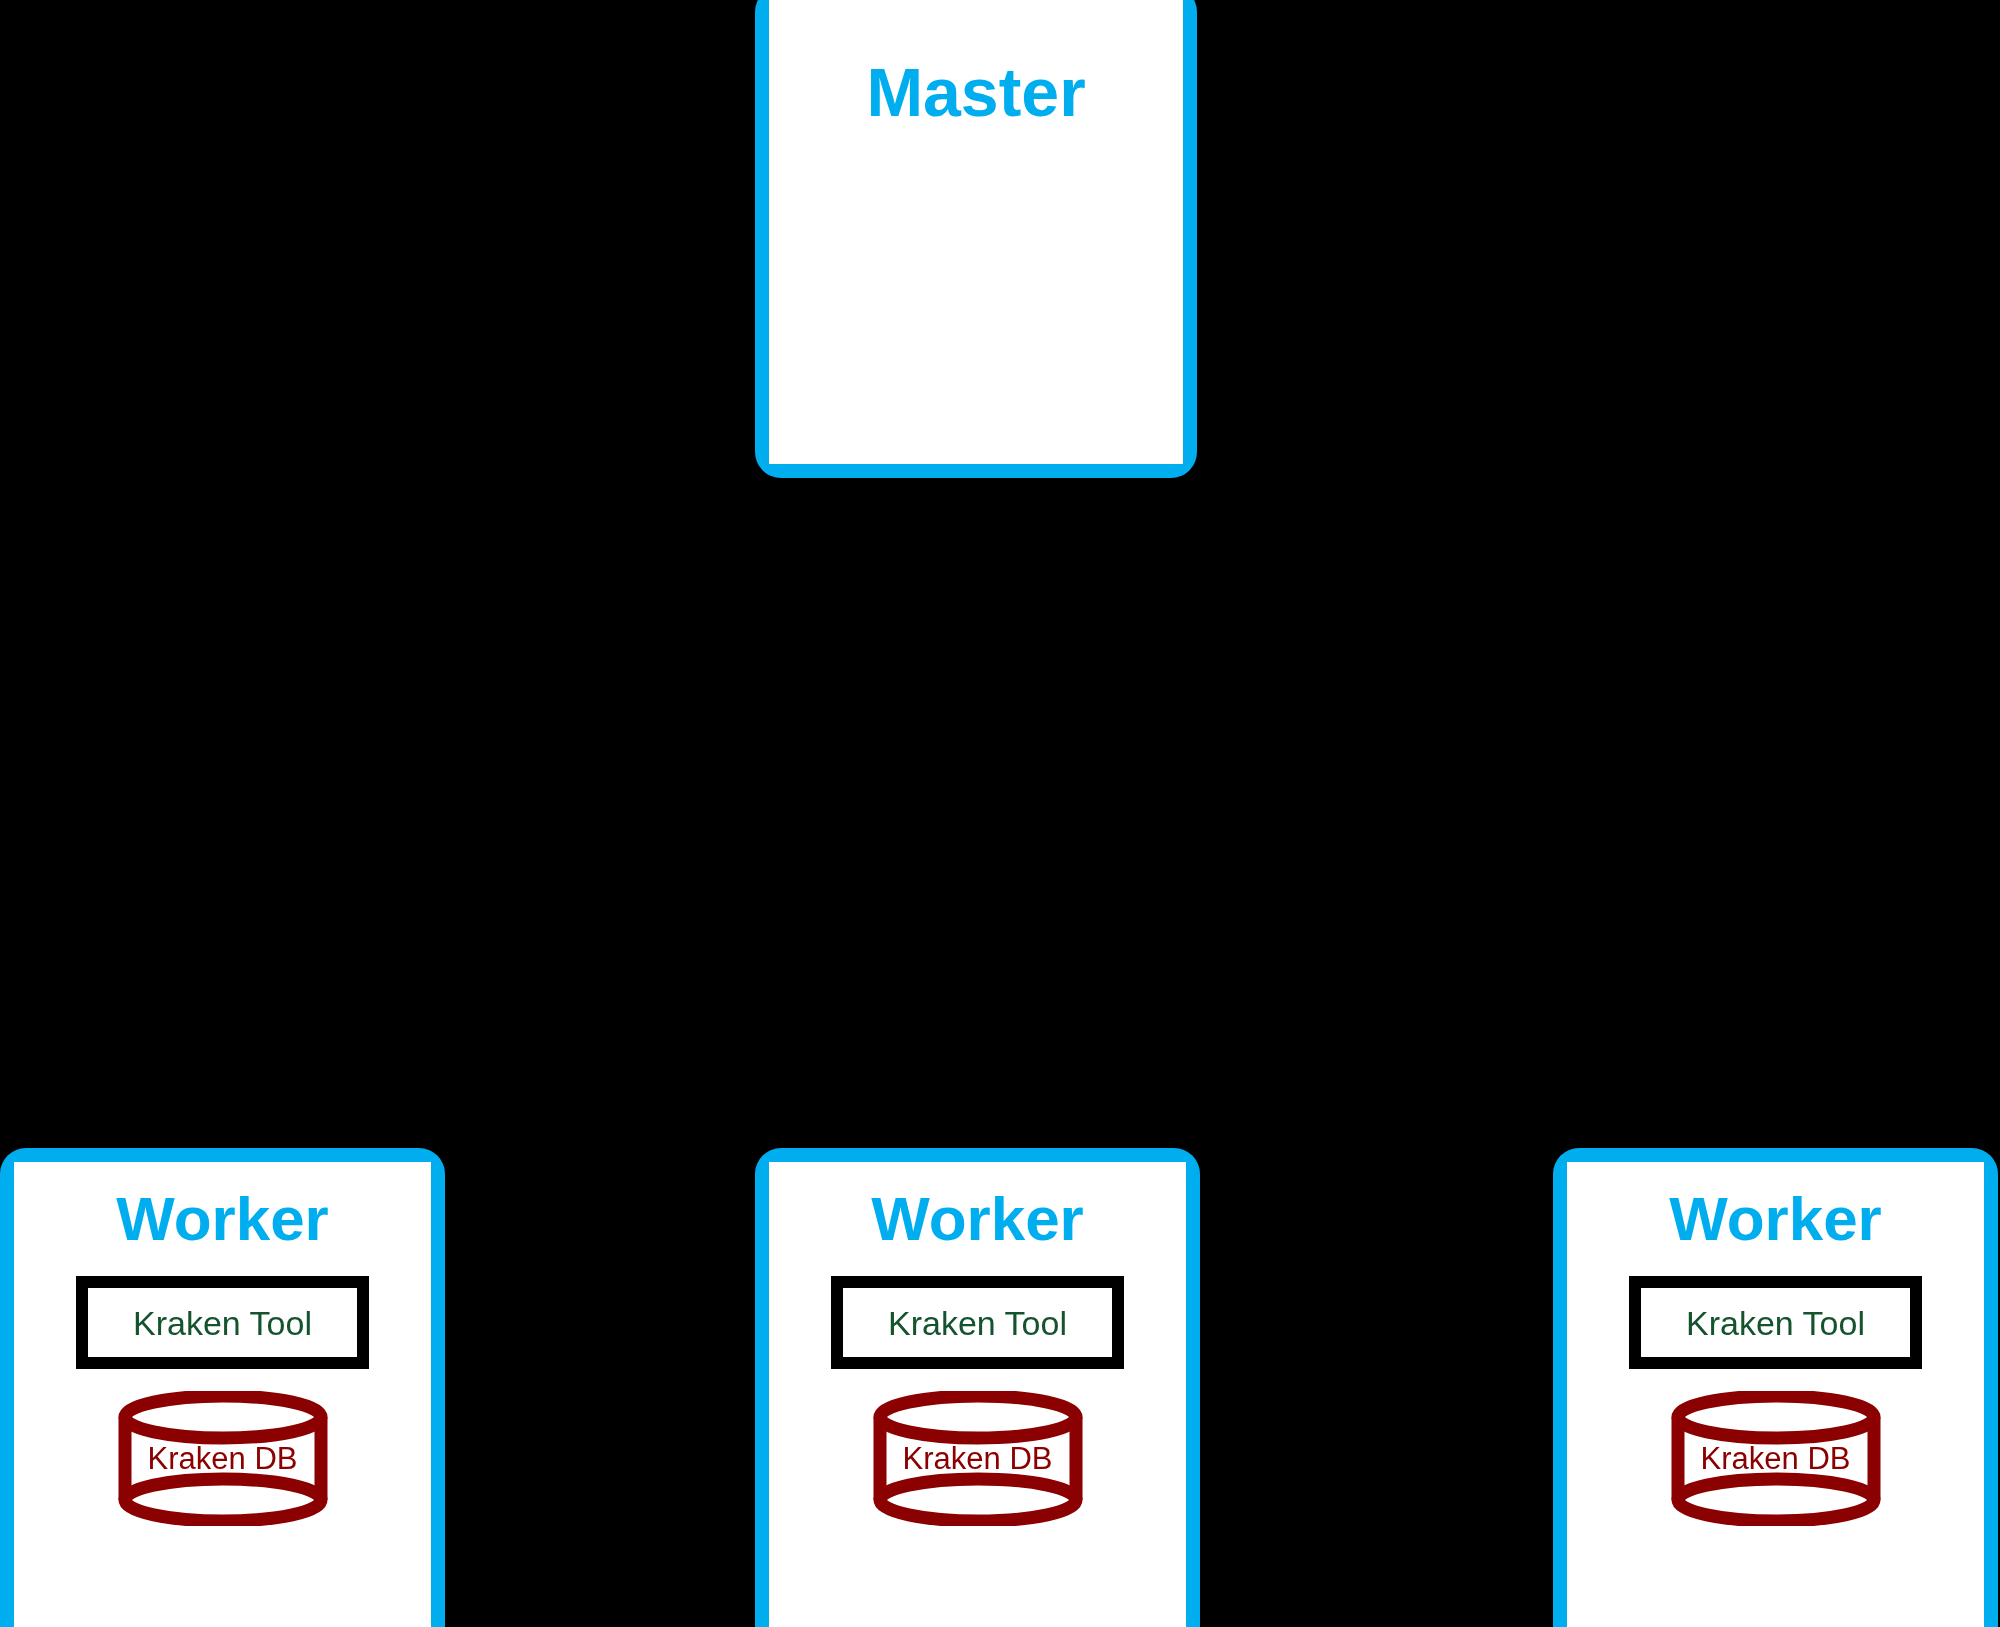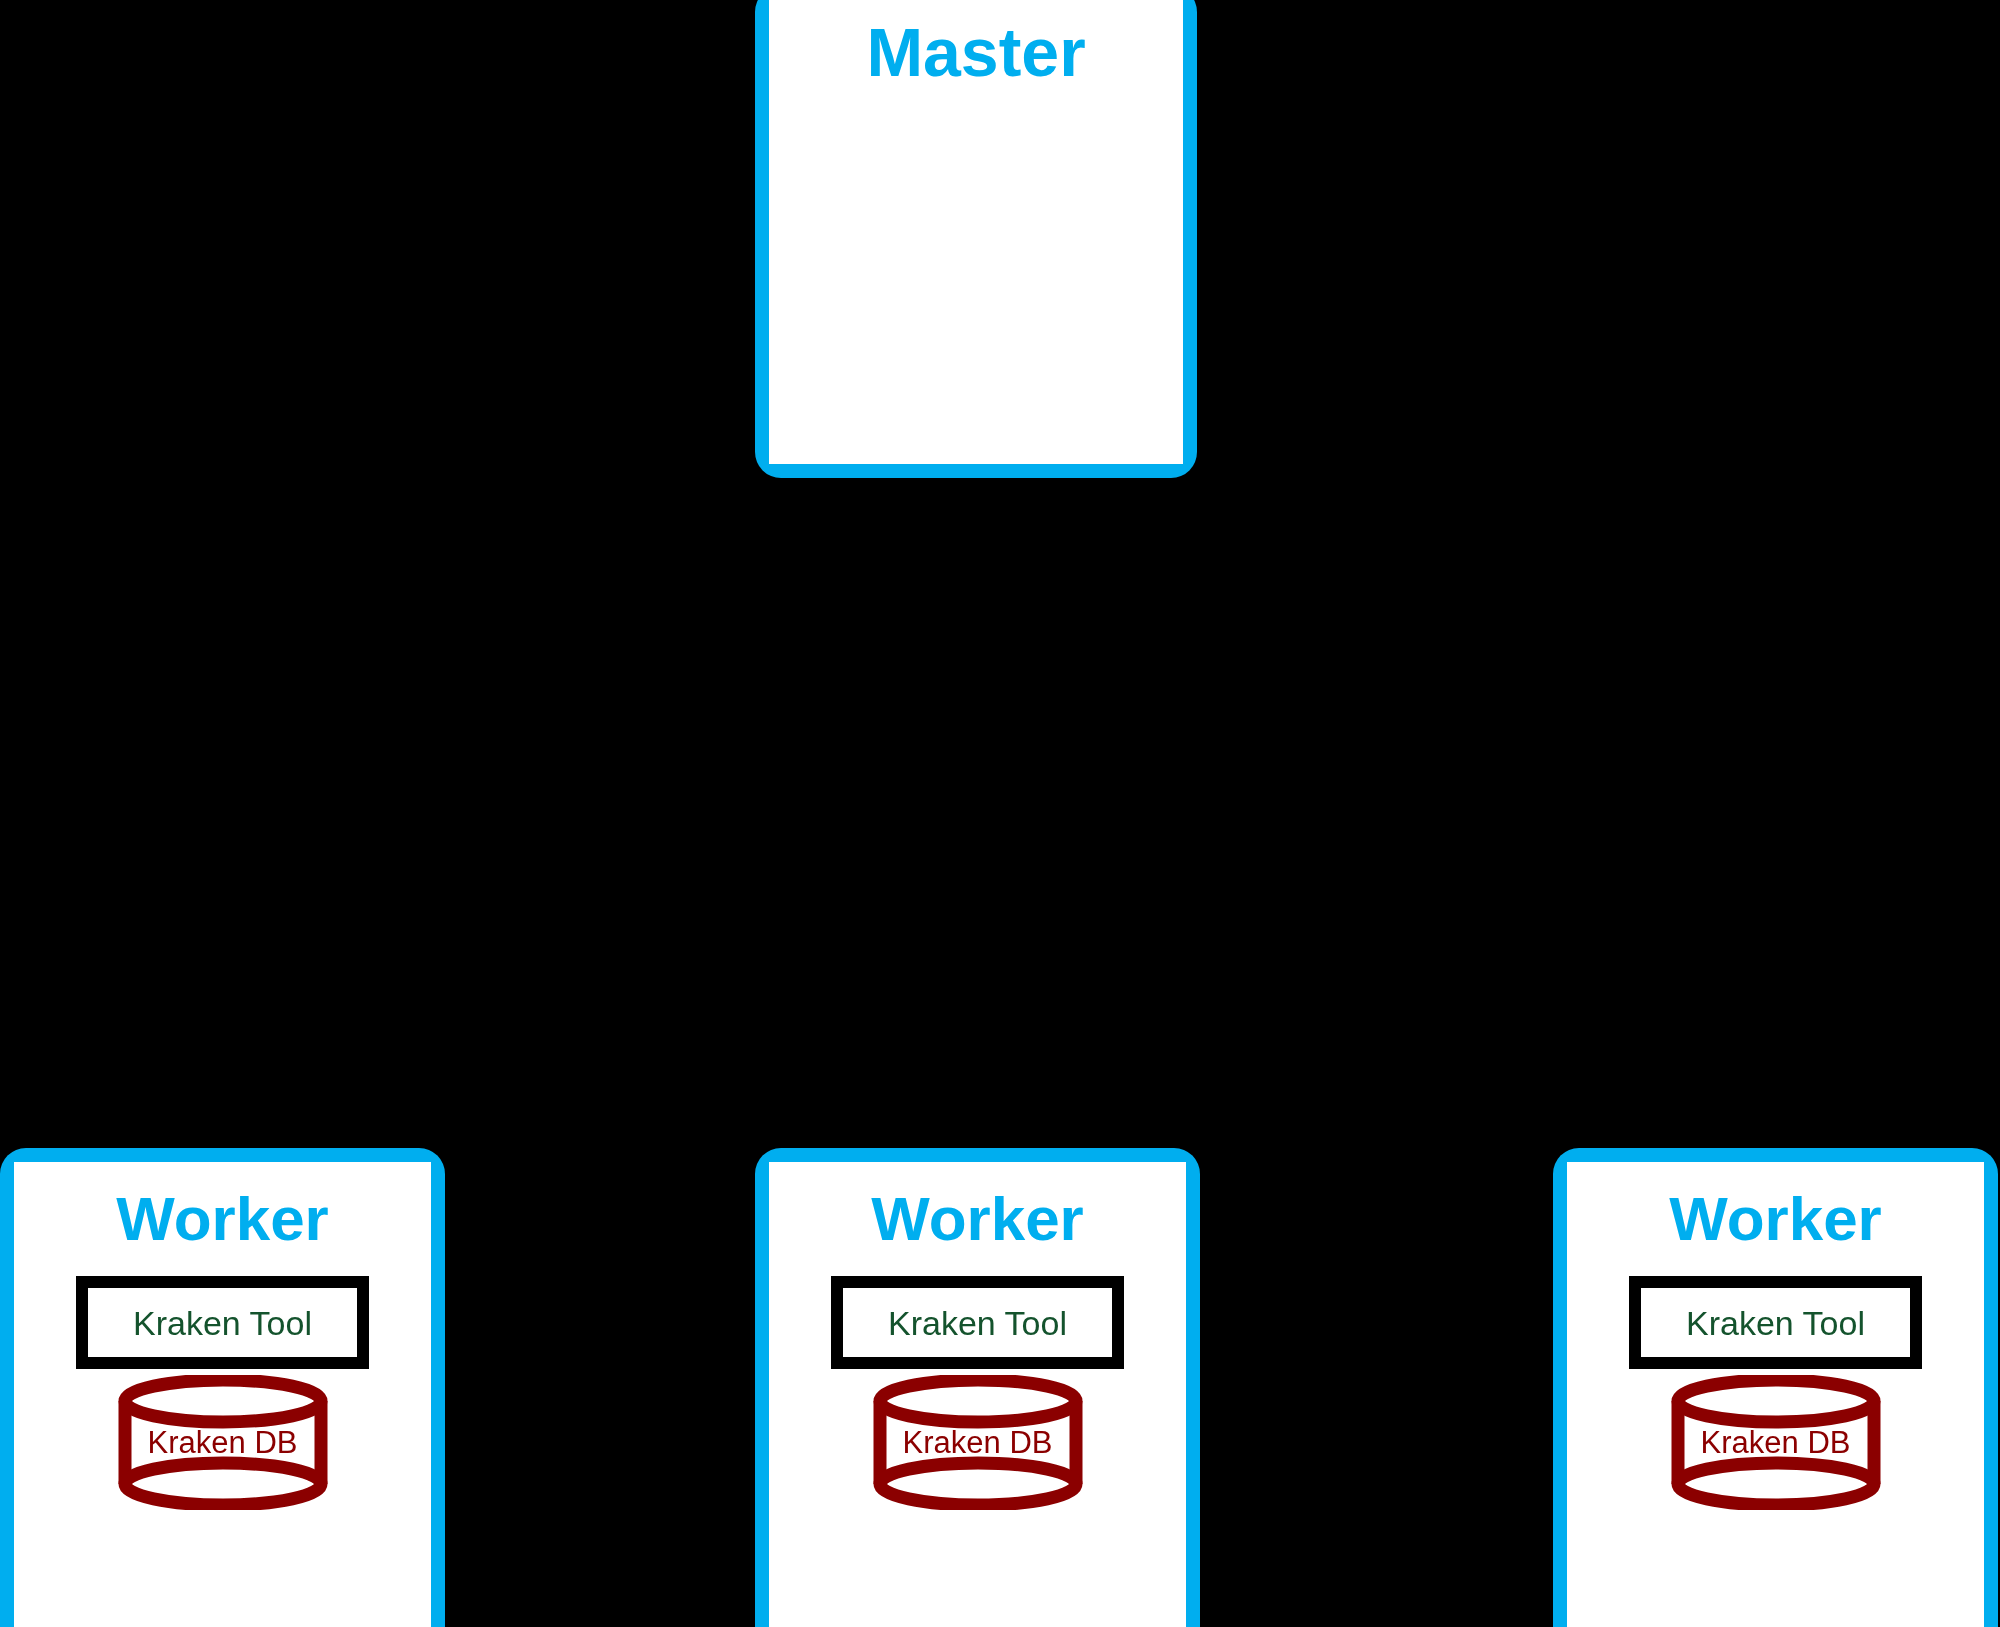--- a/index.html
+++ b/index.html
@@ -50,21 +50,21 @@
 
   
   #master-node {
     left: 755px;
     top: -14px;
     width: 442px;
     height: 492px;
   }
   #master-node .node-title {
     font-size: 68px;
-    margin-top: 18px;
+    margin-top: 58px;
   }
 
   
   .worker-node {
     top: 1148px;
     width: 445px;
     height: 520px;
   }
   #worker-node-0 { left: 0px; }
   #worker-node-1 { left: 755px; }
@@ -90,21 +90,21 @@
   .tool-label {
     color: #14532d;
     font-size: 34px;
     line-height: 1;
     white-space: nowrap;
   }
 
   
   .db-cylinder {
     position: relative;
-    margin-top: 6px;
+    margin-top: 22px;
     width: 212px;
     height: 135px;
   }
   .db-cylinder svg {
     position: absolute;
     left: 0;
     top: 0;
     width: 212px;
     height: 135px;
     display: block;

